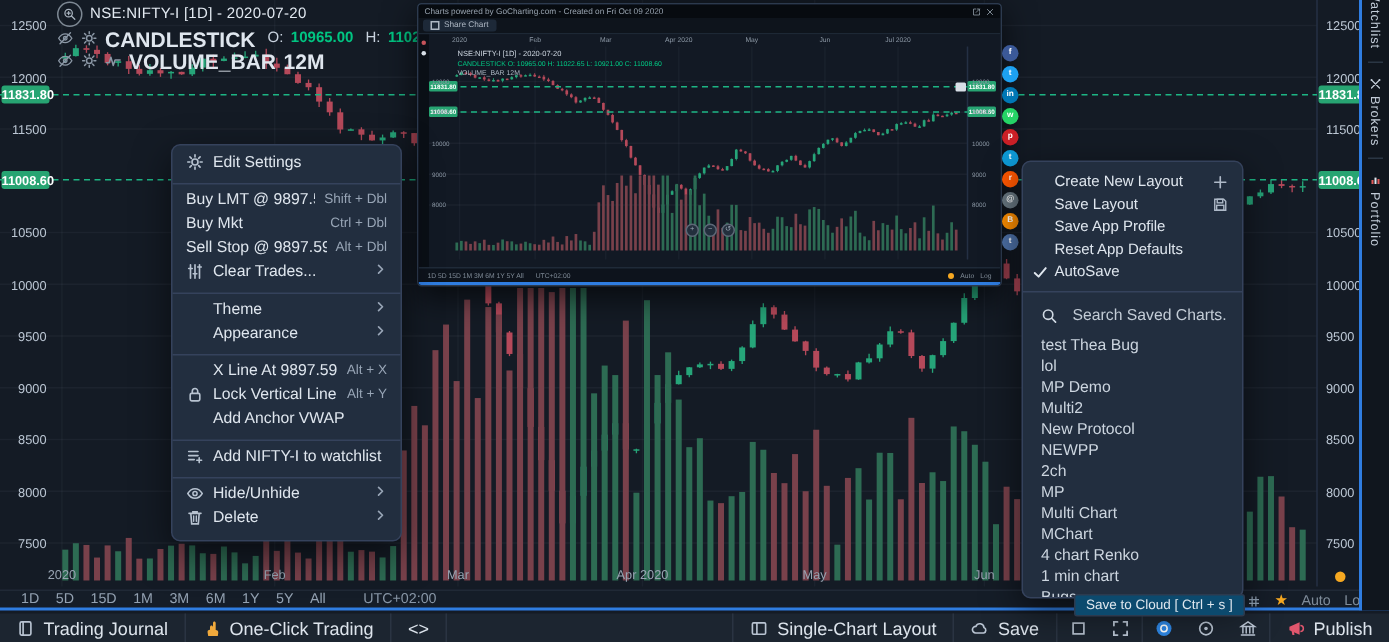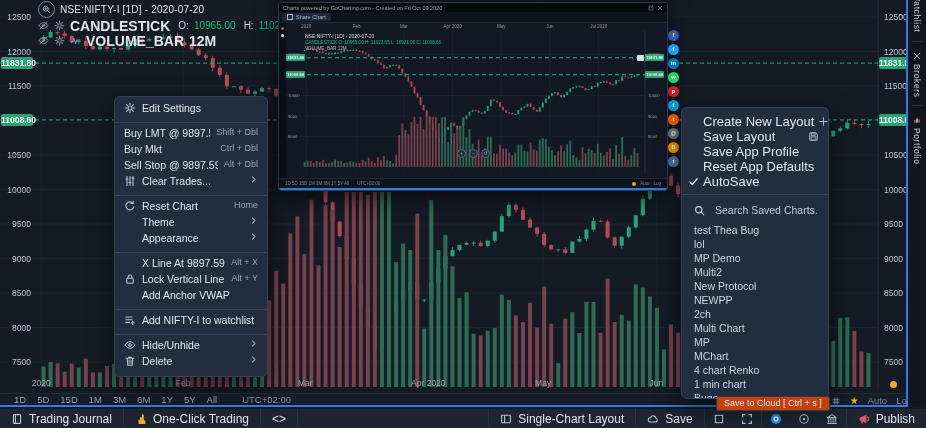--- a/index.html
+++ b/index.html
@@ -24,21 +24,21 @@
   #xlabels span{position:absolute;transform:translateX(-50%);white-space:nowrap}
 
   
   .hrow{position:absolute;left:38px;z-index:3;display:flex;align-items:center;height:13px;gap:5px;white-space:nowrap}
   .hic{width:11px;height:11px;color:#8b97a5;flex:none}
   .hround{width:15px;height:15px;border:1px solid #7e8994;border-radius:50%;display:flex;align-items:center;justify-content:center;color:#aab5c0}
   .hround .in{width:9px;height:9px}
   .hsym{font-size:10px;color:#e2e9f1;letter-spacing:.2px}
   .hstudy{font-size:14px;color:#dfe6ee;font-weight:bold}
   .hlab{font-size:10px;color:#c9d3df;margin-left:3px}
-  .hval{font-size:10px;color:#00c582;font-weight:normal}
+  .hval{font-size:10px;color:#00c582;font-weight:bold}
 
   
   .tfbar{position:absolute;left:0;top:393px;width:926px;height:14px;z-index:4;background:#151d28;
          border-top:1px solid #202936;border-bottom:2px solid #2f7de1;display:flex;align-items:center;
          font-size:9.5px;color:#93a1b1;padding-left:14px;box-sizing:border-box}
   .tf{margin-right:11px;cursor:default}
   .tz{margin-left:14px;color:#8795a5}
   .tf-right{position:absolute;right:14px;top:0;height:13px;display:flex;gap:9px;align-items:center}
   .tf-ic{width:10px;height:10px;color:#8fa0b2}
   .tf-star{color:#f6a821;font-size:10px;line-height:10px}
@@ -106,33 +106,33 @@
   .cm-ic{width:12px;height:12px;color:#b7c2d0;flex:none}
   .cm-gut{width:12px;flex:none}
   .cm-lbl{flex:1;overflow:hidden}
   .cm-sc{font-size:9px;color:#98a5b6}
   .cm-ar{width:9px;height:9px;color:#98a5b6;flex:none}
   .cm-div{height:1px;background:#35425c;margin:4px 0}
 
   
   .lmenu{position:absolute;left:681px;top:107px;width:148px;height:292px;background:#222e3f;border:1px solid #35425c;
          border-radius:6px;box-shadow:0 8px 24px rgba(0,0,0,.55);z-index:7;padding-top:6px;box-sizing:border-box;overflow:hidden}
-  .lm-row{display:flex;align-items:center;height:15px;padding:0 9px 0 6px;font-size:13px;color:#dfe6ee;gap:4px;white-space:nowrap;cursor:default}
+  .lm-row{display:flex;align-items:center;height:15px;padding:0 9px 0 6px;font-size:10px;color:#dfe6ee;gap:4px;white-space:nowrap;cursor:default}
   .lm-gut{width:11px;height:11px;flex:none;color:#dfe6ee}
   .lm-lbl{flex:1}
   .lm-ric{width:11px;height:11px;color:#aeb9c8;flex:none}
   .lm-div{height:1px;background:#35425c;margin:5px 0}
   .lm-search{display:flex;align-items:center;gap:8px;padding:3px 10px 6px 12px}
   .lm-search .sic{width:11px;height:11px;color:#cfd8e2;flex:none}
   .lm-search input{background:none;border:none;outline:none;color:#cfd8e2;font-size:10.5px;width:108px;font-family:inherit}
   .lm-search input::placeholder{color:#c3ccd6;opacity:1}
   .lm-chart{height:14px;padding-left:12px;font-size:10.5px;color:#ccd5df;display:flex;align-items:center;white-space:nowrap;cursor:default}
 
   
-  .tooltip{position:absolute;left:716px;top:396px;height:13px;line-height:13px;padding:0 7px;background:#c2410c;
+  .tooltip{position:absolute;left:716px;top:396px;height:13px;line-height:13px;padding:0 7px;background:#0c4a6e;
            border:1px solid #2c3a4e;border-radius:2px;color:#dfe7ee;font-size:9px;z-index:12;white-space:nowrap}
   .odot{position:absolute;left:890px;top:381px;width:7px;height:7px;border-radius:50%;background:#f6a821;z-index:5}
 </style>
 </head>
 <body>
 
 <div class="stage">
 
   <svg id="mainSvg" width="926" height="393">
       <line x1="0" y1="17" x2="878" y2="17" stroke="rgba(190,205,225,0.05)"></line>
@@ -1213,30 +1213,20 @@
         </span>
         <span class="cm-lbl">Clear Trades...</span>
         <span class="cm-ar ic">
           <svg viewBox="0 0 12 12" fill="none" stroke="currentColor" stroke-width="1.5" stroke-linecap="round" stroke-linejoin="round">
             <path d="M4.5 2.5L8 6L4.5 9.5"></path>
           </svg>
         </span>
       </div>
       <div class="cm-div"></div>
       <div class="cm-row">
-        <span class="cm-ic ic">
-          <svg viewBox="0 0 12 12" fill="none" stroke="currentColor" stroke-width="1.2" stroke-linecap="round">
-            <path d="M9.8 6.8A4 4 0 1 1 8.9 3.2"></path>
-            <path d="M9.2 1.2L9.2 3.6L6.8 3.4" stroke-width="1"></path>
-          </svg>
-        </span>
-        <span class="cm-lbl">Reset Chart</span>
-        <span class="cm-sc">Home</span>
-      </div>
-      <div class="cm-row">
         <span class="cm-gut"></span>
         <span class="cm-lbl">Theme</span>
         <span class="cm-ar ic">
           <svg viewBox="0 0 12 12" fill="none" stroke="currentColor" stroke-width="1.5" stroke-linecap="round" stroke-linejoin="round">
             <path d="M4.5 2.5L8 6L4.5 9.5"></path>
           </svg>
         </span>
       </div>
       <div class="cm-row">
         <span class="cm-gut"></span>
@@ -1358,22 +1348,22 @@
       <input readonly="" placeholder="Search Saved Charts." style="">
     </div>
     <div id="lmCharts">
         <div class="lm-chart">test Thea Bug</div>
         <div class="lm-chart">lol</div>
         <div class="lm-chart">MP Demo</div>
         <div class="lm-chart">Multi2</div>
         <div class="lm-chart">New Protocol</div>
         <div class="lm-chart">NEWPP</div>
         <div class="lm-chart">2ch</div>
+        <div class="lm-chart">MP</div>
         <div class="lm-chart">Multi Chart</div>
-        <div class="lm-chart">MP</div>
         <div class="lm-chart">MChart</div>
         <div class="lm-chart">4 chart Renko</div>
         <div class="lm-chart">1 min chart</div>
         <div class="lm-chart">Bugs</div>
       </div>
   </div>
 
   <div class="tooltip">Save to Cloud [ Ctrl + s ]</div>
   <div class="odot"></div>
 </div>

